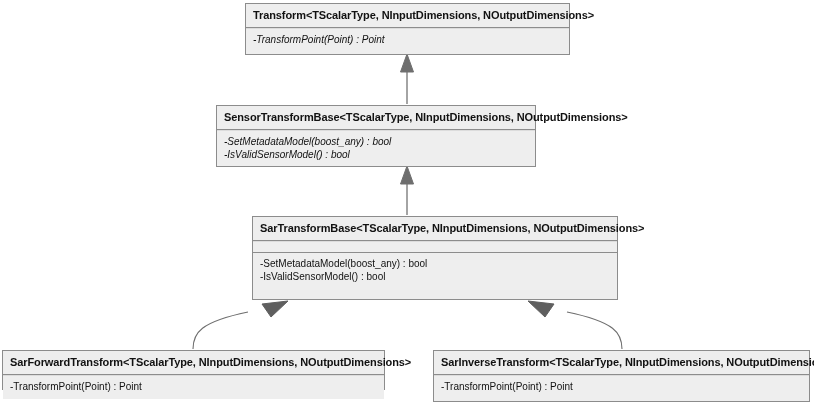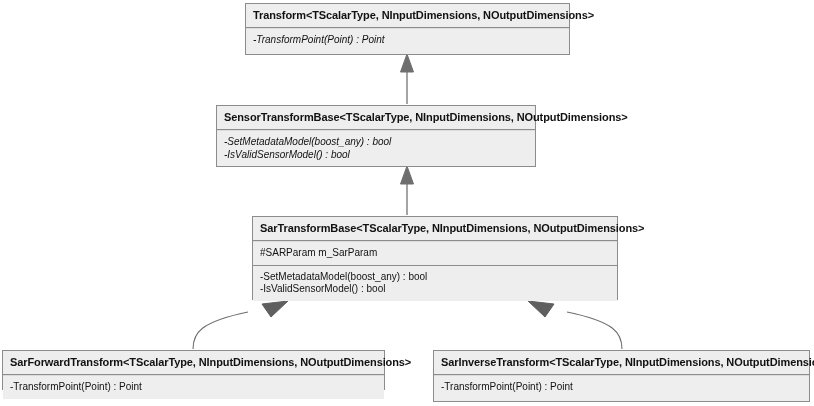--- a/index.html
+++ b/index.html
@@ -101,21 +101,20 @@
       <div class="uml-class" style="left: 216px; top: 105px; width: 320px; height: 62px; background: rgb(238, 238, 238); border-color: rgb(140, 140, 140);">
         <div class="uml-title">SensorTransformBase&lt;TScalarType, NInputDimensions, NOutputDimensions&gt;</div>
         <div class="uml-compartment italic">
           <span class="member">-SetMetadataModel(boost_any) : bool</span>
           <span class="member">-IsValidSensorModel() : bool</span>
         </div>
       </div>
       <div class="uml-class" style="left: 225px; top: 216px; width: 366px; height: 84px; background: rgb(238, 238, 238); border-color: rgb(140, 140, 140); margin-left: 27px;">
         <div class="uml-title">SarTransformBase&lt;TScalarType, NInputDimensions, NOutputDimensions&gt;</div>
         <div class="uml-compartment">
-          <span class="member">#SARParam m_SarParam</span>
         </div>
         <div class="uml-compartment">
           <span class="member">-SetMetadataModel(boost_any) : bool</span>
           <span class="member">-IsValidSensorModel() : bool</span>
         </div>
       </div>
       <div class="uml-class" style="left: 2px; top: 350px; width: 383px; height: 40px; background: rgb(238, 238, 238); border-color: rgb(140, 140, 140);">
         <div class="uml-title">SarForwardTransform&lt;TScalarType, NInputDimensions, NOutputDimensions&gt;</div>
         <div class="uml-compartment">
           <span class="member">-TransformPoint(Point) : Point</span>

